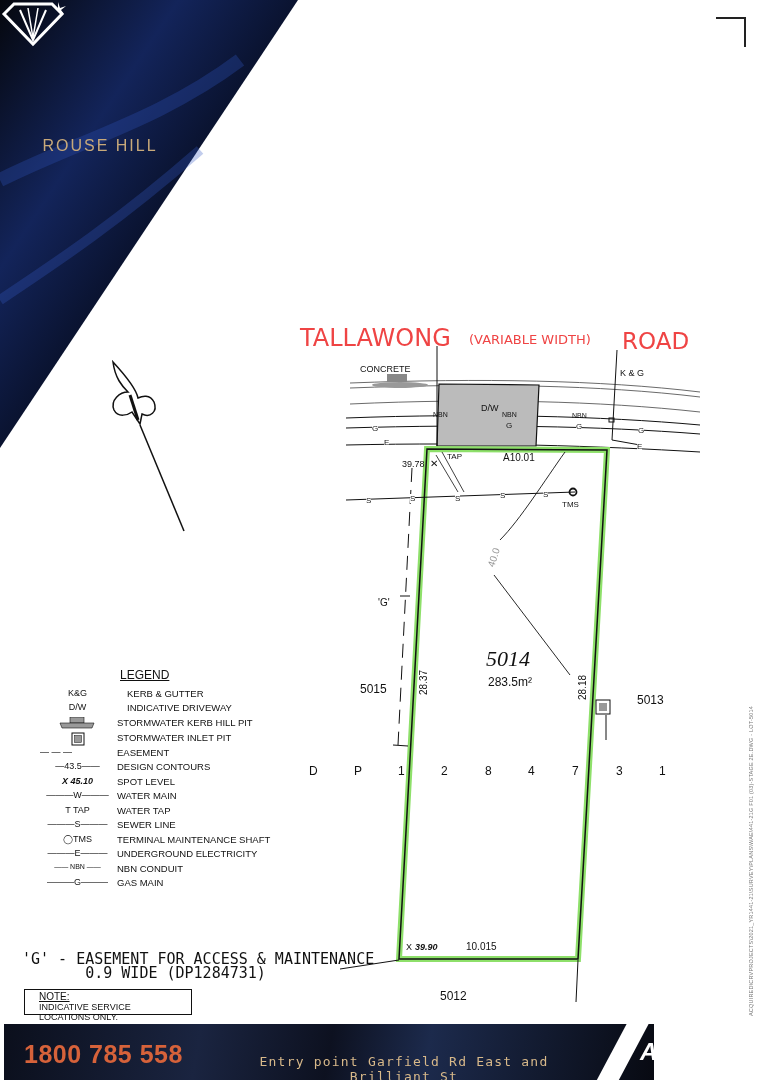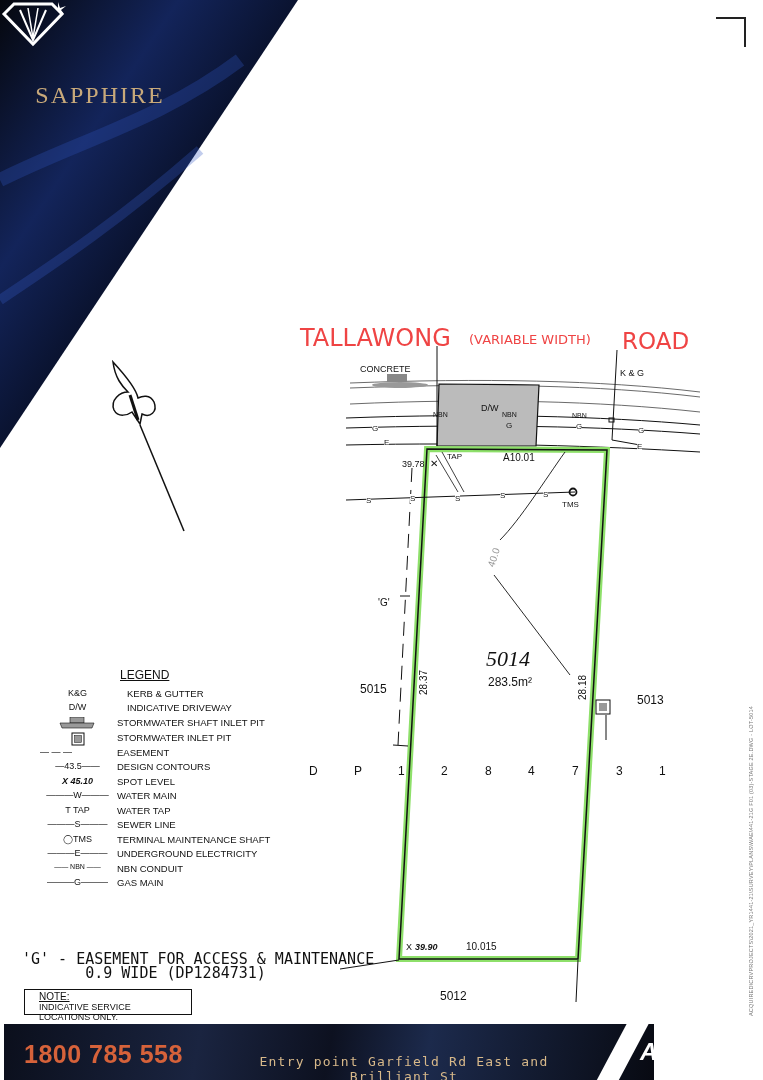--- a/index.html
+++ b/index.html
@@ -48,21 +48,21 @@
     <polygon points="0,0 298,0 0,448" fill="url(#hg)"></polygon>
     <path d="M0,180 C80,140 160,120 240,60" stroke="#2a4cb0" stroke-width="14" fill="none" opacity="0.35"></path>
     <path d="M0,300 C60,260 120,220 200,150" stroke="#3558c4" stroke-width="10" fill="none" opacity="0.3"></path>
   </svg>
   <svg class="brand-logo" width="70" height="48" viewBox="0 0 70 48">
     <polygon points="4,14 14,4 52,4 62,14 33,44" fill="none" stroke="#fff" stroke-width="3"></polygon>
     <path d="M20,10 L33,40 L46,10" fill="none" stroke="#fff" stroke-width="2"></path>
     <path d="M28,8 L33,38 L38,8" fill="none" stroke="#fff" stroke-width="1.5"></path>
     <path d="M58,2 L60,8 L66,6 L61,10 L64,14 L58,11" fill="#fff"></path>
   </svg>
-  <div class="brand-title">SAPPHIRE</div>
+  <div class="brand-sub" style="top:137px;">ROUSE HILL</div>
 </div>
 
 <div class="corner"></div>
 
 <div class="road-title" style="left:300px;font-size:24px;">TALLAWONG</div>
 <div class="road-title" style="left:469px;top:332px;font-size:13px;">(VARIABLE WIDTH)</div>
 <div class="road-title" style="left:622px;top:328px;font-size:23px;">ROAD</div>
 
 <svg class="plan" width="763" height="1024" viewBox="0 0 763 1024">
 
@@ -170,21 +170,21 @@
     </div>
   <div class="lg-row" style="top:34px;">
       <span class="lg-sym">D/W</span>
       <span class="lg-label" style="left:87px">INDICATIVE DRIVEWAY</span>
     </div>
   <div class="lg-row" style="top:49px;">
     <span class="lg-sym"><svg width="40" height="14">
           <rect x="12" y="0" width="14" height="6" fill="#999" stroke="#111" stroke-width="0.6"></rect>
           <path d="M2,6 L36,6 L34,11 L4,11 Z" fill="#999" stroke="#111" stroke-width="0.6"></path>
         </svg></span>
-    <span class="lg-label">STORMWATER SHAFT INLET PIT</span>
+    <span class="lg-label">STORMWATER KERB HILL PIT</span>
     </div>
   <div class="lg-row" style="top:64px;">
     <span class="lg-sym"><svg width="14" height="14">
           <rect x="1" y="1" width="12" height="12" fill="none" stroke="#111"></rect>
           <rect x="3.5" y="3.5" width="7" height="7" fill="#999" stroke="#111" stroke-width="0.5"></rect>
         </svg></span>
     <span class="lg-label">STORMWATER INLET PIT</span>
     </div>
   <div class="lg-row" style="top:79px;">
       <span class="lg-sym" style="text-align:left">— — —</span>

